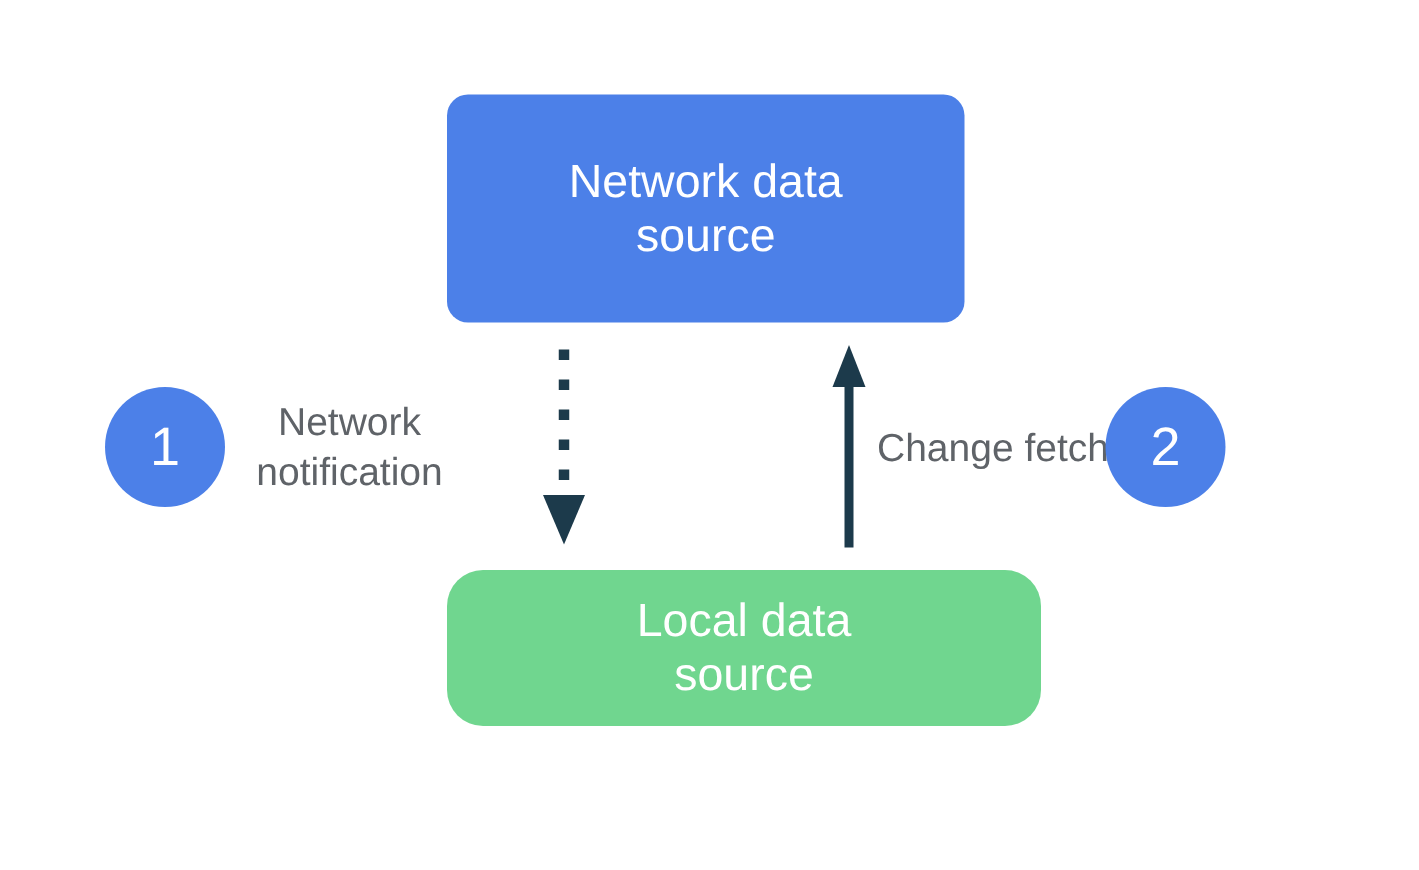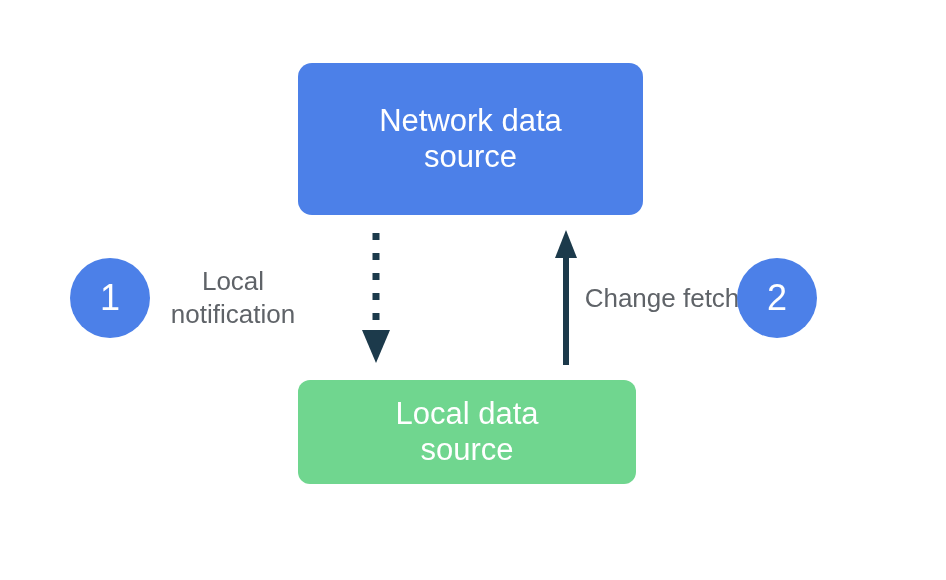--- a/index.html
+++ b/index.html
@@ -33,23 +33,23 @@
   .box-network {
     left: 298px;
     top: 63px;
     width: 345px;
     height: 152px;
     border-radius: 14px;
   }
   .box-local {
     left: 298px;
     top: 380px;
-    width: 338px;
+    width: 396px;
     height: 104px;
-    border-radius: 12px;
+    border-radius: 24px;
   }
   .arrow {
     position: absolute;
     display: block;
   }
   .arrow-notification {
     left: 362px;
     top: 229px;
   }
   .arrow-fetch {
@@ -106,21 +106,21 @@
   </svg>
 
   <div class="box box-local" style="background-color: rgb(112, 214, 143);">
     <span class="box-label">Local data source</span>
   </div>
 
   <div class="badge badge-1" style="background-color: rgb(76, 128, 232);">
     <span>1</span>
   </div>
 
-  <div class="step-label step-label-1" style="color: rgb(95, 99, 104);">Local notification</div>
+  <div class="step-label step-label-1" style="color: rgb(95, 99, 104);">Network notification</div>
 
   <div class="step-label step-label-2" style="color: rgb(95, 99, 104);">Change fetch</div>
 
   <div class="badge badge-2" style="background-color: rgb(76, 128, 232);">
     <span>2</span>
   </div>
 
 </div>
 
 </body></html>

